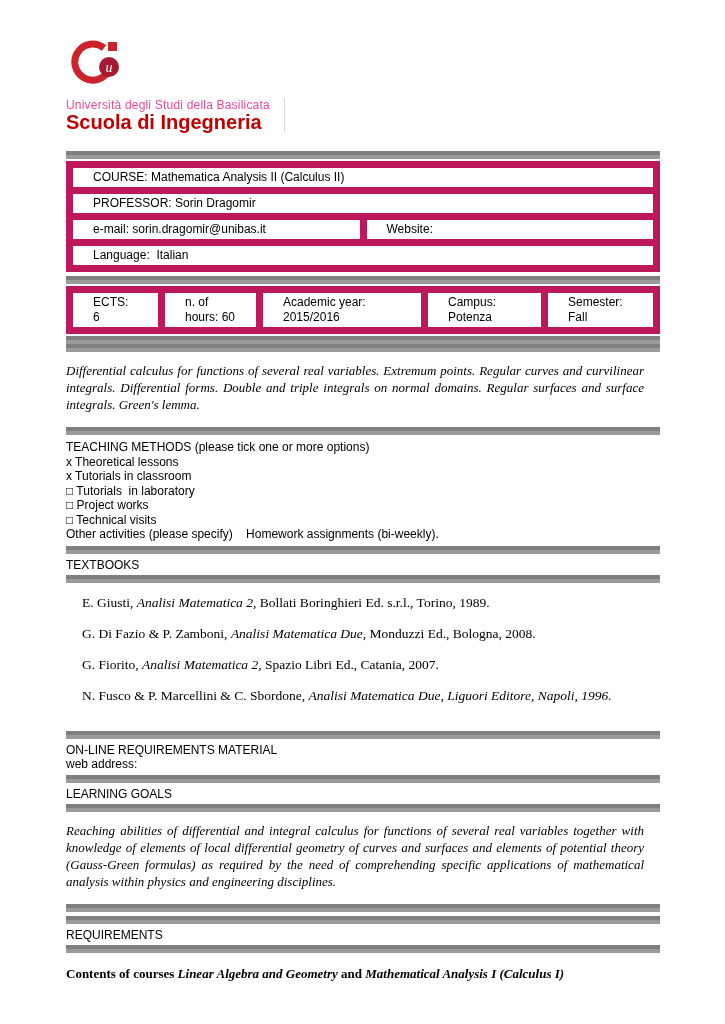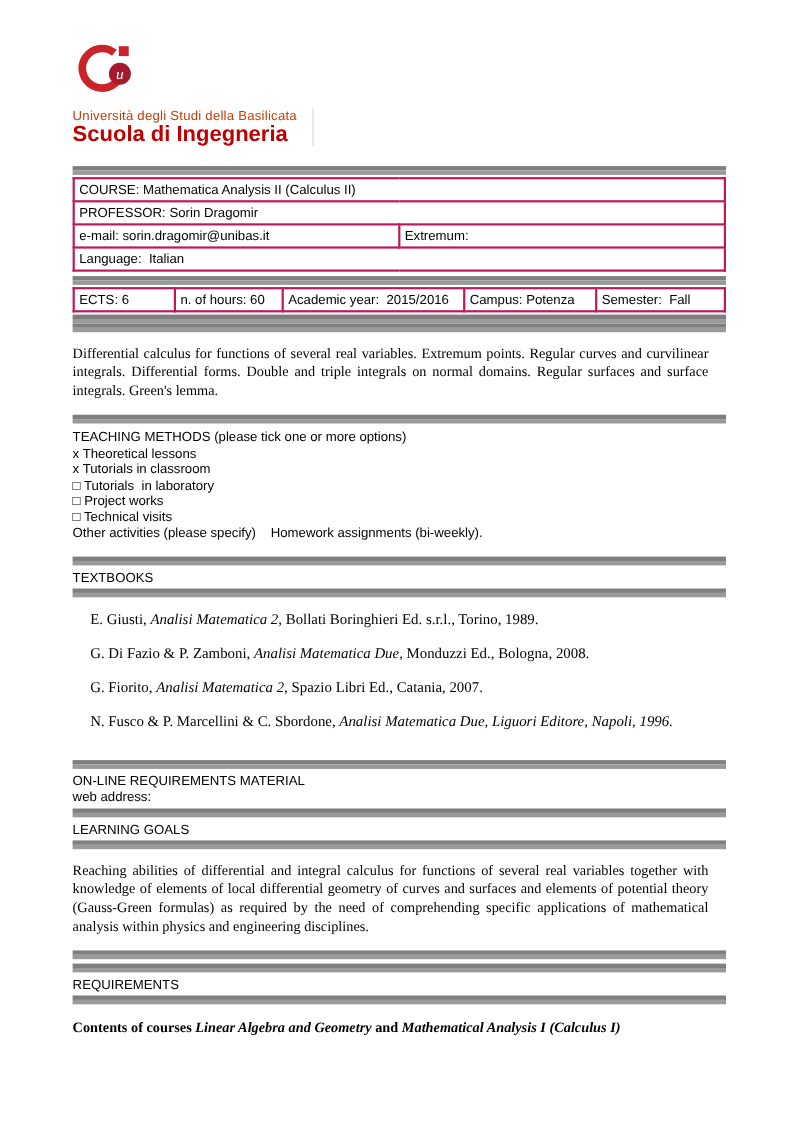--- a/index.html
+++ b/index.html
@@ -8,61 +8,62 @@
     width: 725px; height: 1024px; overflow: hidden;
     font-family: "Liberation Sans", sans-serif;
     color: #000;
   }
   .page { padding: 40px 65px 0 66px; }
 
   
   .logo-block { margin-bottom: 18px; }
   .logo-mark { display: block; margin-left: 2px; margin-bottom: 6px; }
   .logo-text { display: inline-block; padding-right: 14px; border-right: 1px solid #d9d9d9; }
-  .uni-name { font-size: 12px; color: #c2410c; letter-spacing: 0.2px; line-height: 14px; }
+  .uni-name { font-size: 12px; color: #ec4899; letter-spacing: 0.2px; line-height: 14px; }
   .school-name { font-size: 20px; font-weight: bold; color: #c00000; line-height: 21px; }
 
   
   .bar {
     height: 2px;
     border-top: 4px solid #7f7f7f;
     border-bottom: 4px solid #9a9a9a;
     background: #ffffff;
   }
   .bar.gap-before { margin-top: 4px; }
 
   
   table { width: 100%; border-collapse: collapse; table-layout: fixed; }
   td {
-    border: 2px solid #be185d;
+    border: 7px solid #be185d;
     font-size: 12px;
     line-height: 15px;
-    padding: 2px 4px;
+    padding: 2px 20px;
     white-space: pre-wrap;
     overflow: hidden;
   }
   .course-table { margin-top: 2px; }
   .details-table { margin: 2px 0; }
 
   
   .section-heading {
     font-size: 12px;
     line-height: 14px;
     margin: 4px 0 3px 0;
   }
 
   
   .serif-para {
     font-family: "Liberation Serif", serif;
     font-size: 13px;
     line-height: 17px;
     text-align: justify;
     margin: 10px 16px 14px 0;
+    font-style: italic;
   }
-  .tm-block { margin: 5px 0 14px 0; }
+  .tm-block { margin: 5px 0 4px 0; }
   .tm-line { font-size: 12px; line-height: 14.5px; white-space: pre-wrap; }
   .textbooks-list { margin: 10px 0 26px 16px; }
   .textbook-item {
     font-family: "Liberation Serif", serif;
     font-size: 13.5px;
     line-height: 19px;
     margin-bottom: 12px;
     text-align: left;
   }
   .online-block { margin: 4px 0; }
@@ -98,21 +99,21 @@
   <table class="course-table">
     <tbody>
         <tr>
       <td colspan="2">COURSE: Mathematica Analysis II (Calculus II)</td>
     </tr>
     <tr>
       <td colspan="2">PROFESSOR: Sorin Dragomir</td>
     </tr>
     <tr>
       <td style="width:271px;">e-mail: sorin.dragomir@unibas.it</td>
-      <td>Extremum:</td>
+      <td>Website:</td>
     </tr>
     <tr>
       <td colspan="2">Language:  Italian</td>
     </tr>
   </tbody>
     </table>
 
   <div class="bar gap-before"></div>
 
   <table class="details-table">

